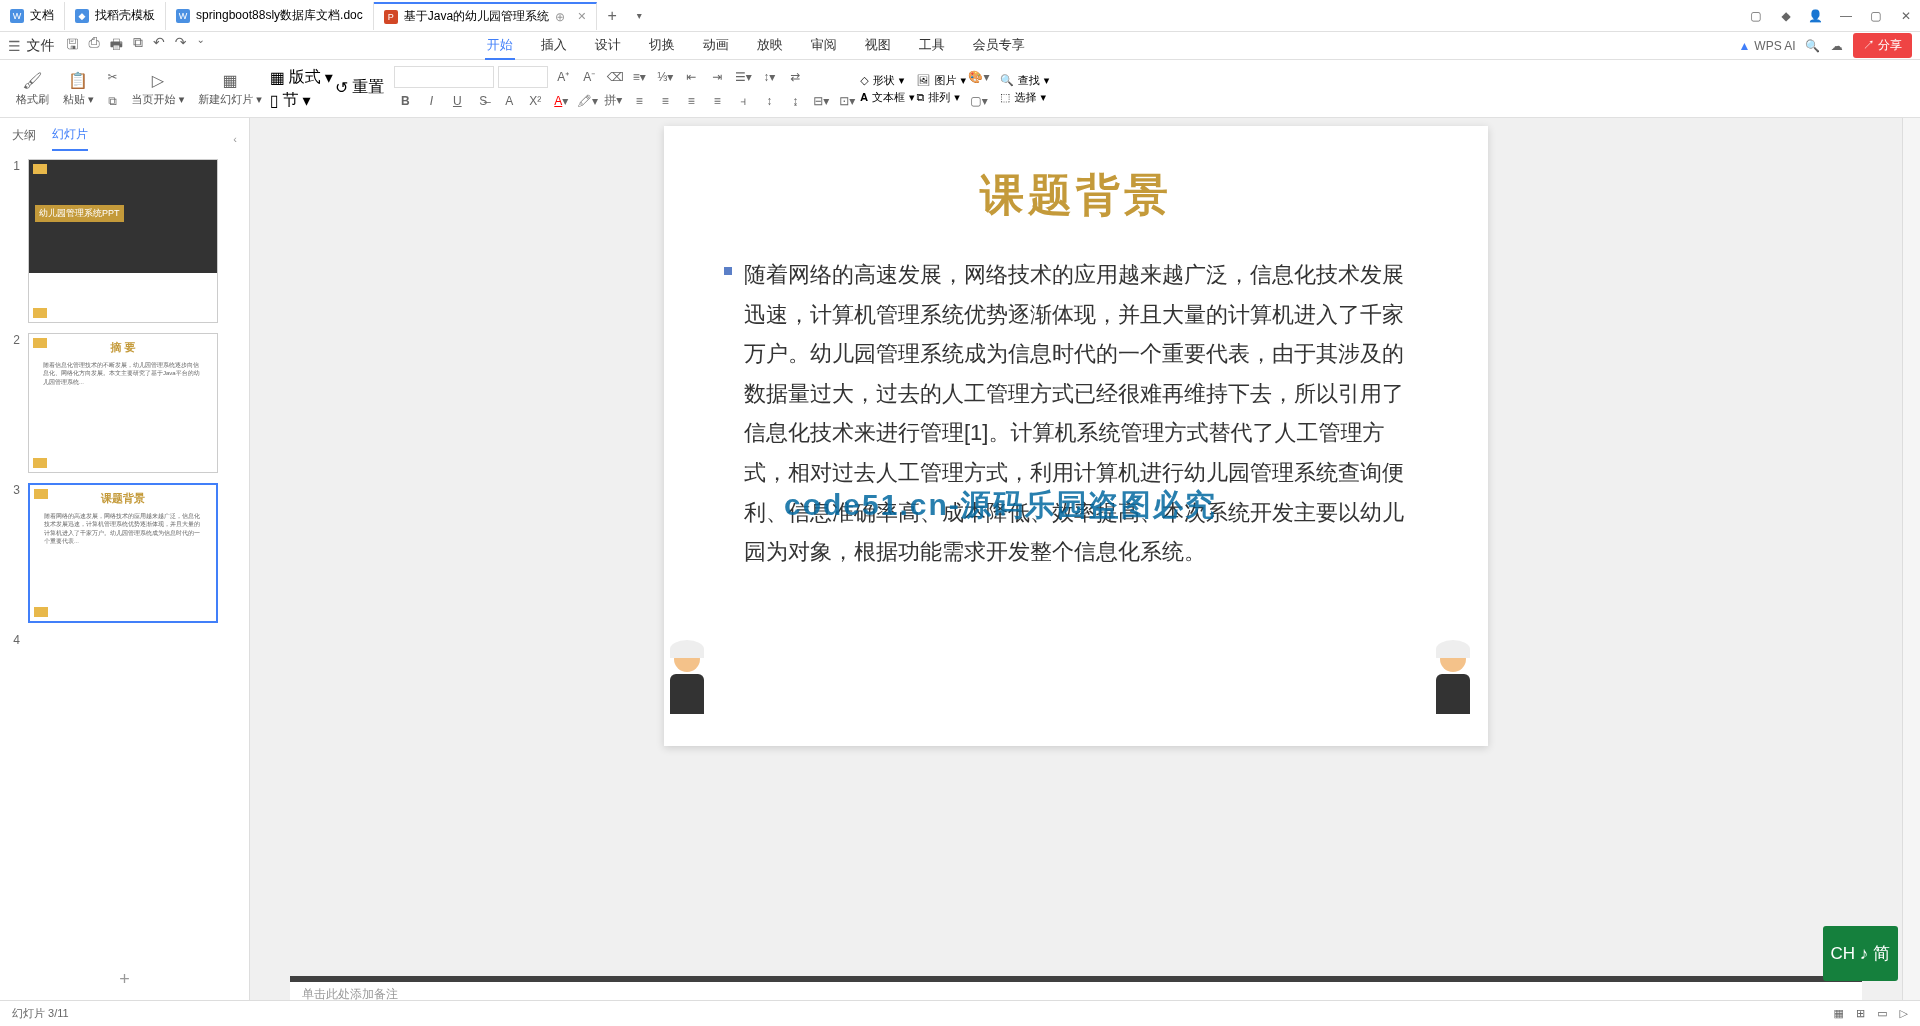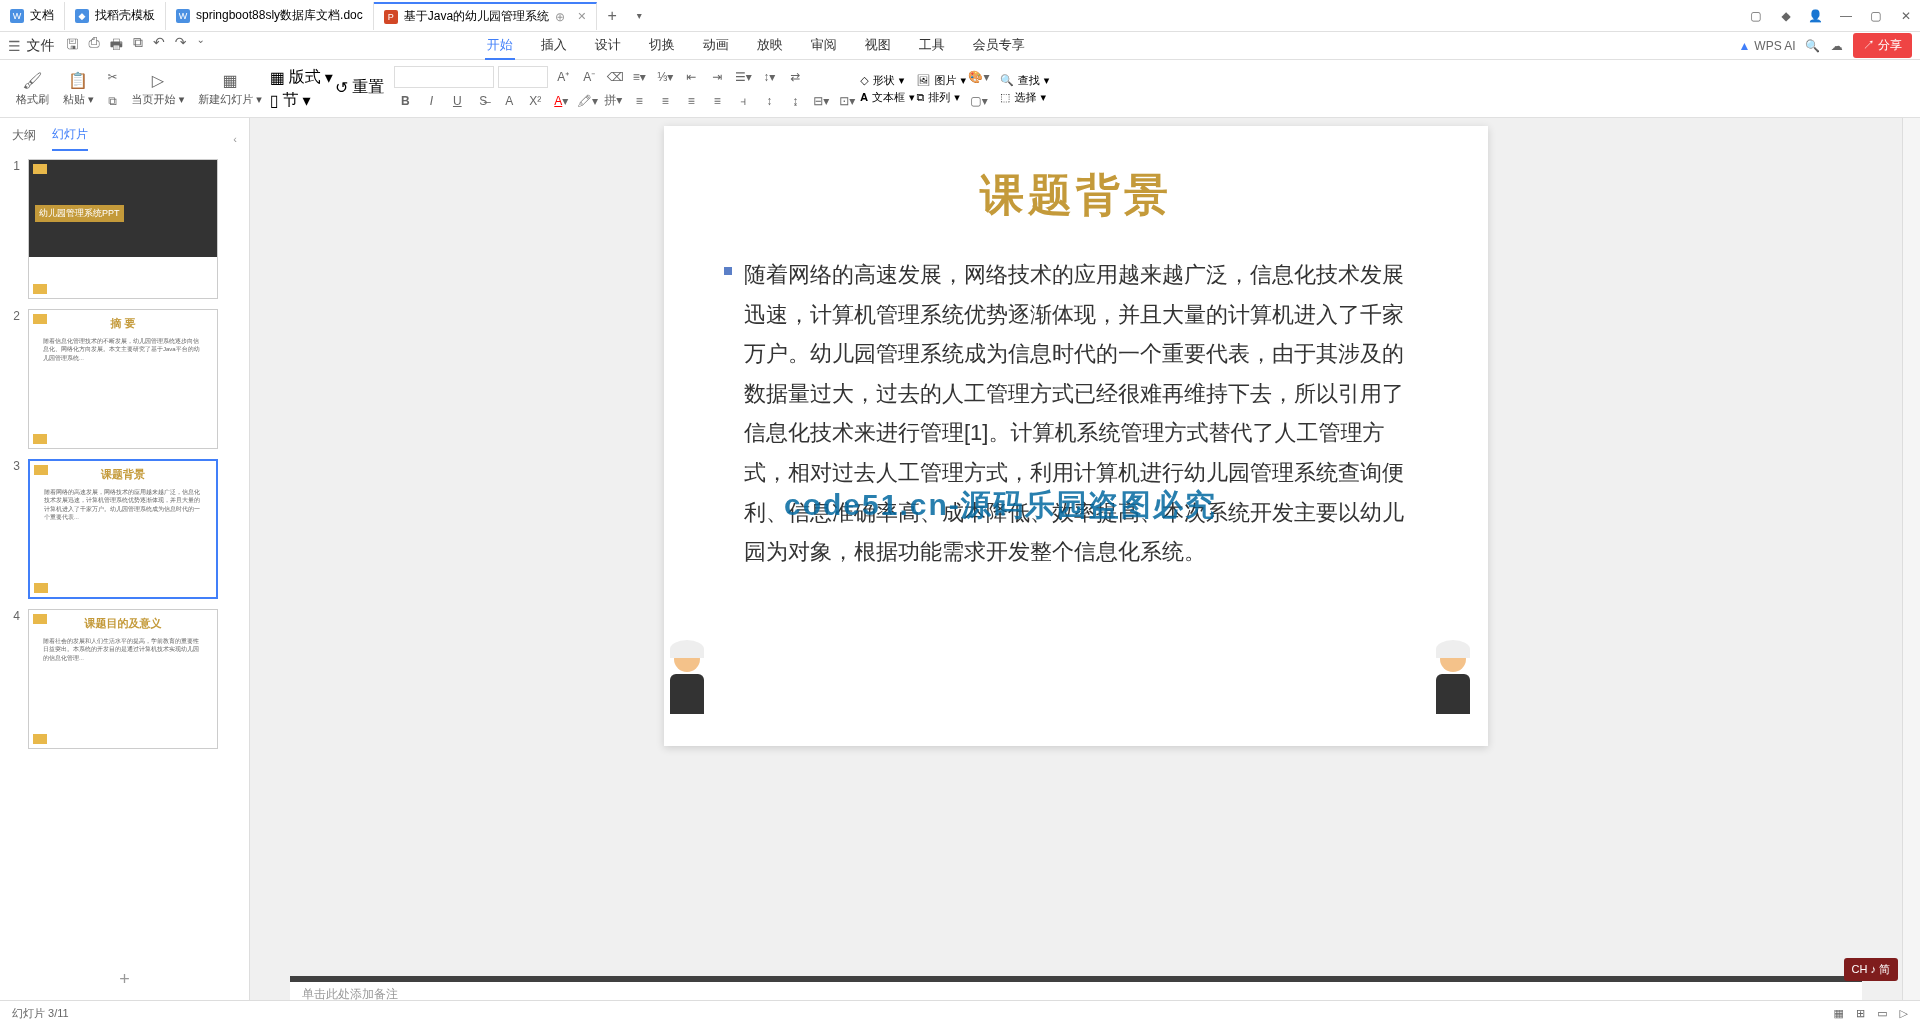--- a/index.html
+++ b/index.html
@@ -47,21 +47,21 @@
 
 
 .slide-panel { width: 250px; background: #fff; border-right: 1px solid #ddd; display: flex; flex-direction: column; }
 .panel-tabs { display: flex; padding: 8px 12px 0; gap: 16px; align-items: center; }
 .panel-tab { font-size: 12px; color: #666; padding-bottom: 6px; cursor: pointer; }
 .panel-tab.active { color: #417ff9; border-bottom: 2px solid #417ff9; }
 .panel-collapse { margin-left: auto; font-size: 11px; color: #999; }
 .thumbs { flex: 1; overflow-y: auto; padding: 8px; }
 .thumb-row { display: flex; gap: 8px; margin-bottom: 10px; }
 .thumb-num { font-size: 12px; color: #666; width: 12px; text-align: right; }
-.thumb { width: 190px; height: 140px; background: #fff; border: 1px solid #ccc; position: relative; overflow: hidden; }
+.thumb { width: 190px; height: 164px; background: #fff; border: 1px solid #ccc; position: relative; overflow: hidden; }
 .thumb.selected { border: 2px solid #417ff9; }
 .thumb.small { height: 140px; }
 .thumb-content { padding: 6px; font-size: 7px; }
 .thumb-title { font-size: 11px; font-weight: bold; color: #c49a3a; text-align: center; margin-bottom: 4px; }
 .thumb1-bg { background: linear-gradient(to bottom, #333 0%, #333 70%, #fff 70%); height: 100%; position: relative; }
 .thumb1-title { position: absolute; left: 6px; top: 45px; font-size: 9px; color: #fff; background: #c49a3a; padding: 2px 4px; }
 .thumb-yellow { position: absolute; left: 4px; top: 4px; width: 14px; height: 10px; background: #e8b84a; }
 .thumb-yellow-bot { position: absolute; left: 4px; bottom: 4px; width: 14px; height: 10px; background: #e8b84a; }
 .thumb-text { font-size: 6px; color: #666; line-height: 1.4; padding: 2px 8px; }
 .add-slide { text-align: center; padding: 10px; font-size: 18px; color: #999; }
@@ -79,21 +79,21 @@
 .judge { width: 50px; height: 80px; }
 .judge-head { width: 26px; height: 26px; background: #f4c28a; border-radius: 50%; margin: 0 auto; position: relative; }
 .judge-wig { position: absolute; top: -6px; left: -4px; width: 34px; height: 18px; background: #eee; border-radius: 50% 50% 0 0; }
 .judge-body { width: 34px; height: 40px; background: #333; margin: 2px auto 0; border-radius: 6px 6px 0 0; }
 .notes { height: 24px; padding: 4px 12px; font-size: 12px; color: #999; background: #fff; border-top: 6px solid #404040; margin-top: 44px; }
 
 
 .right-sidebar { width: 18px; background: #f5f5f5; border-left: 1px solid #ddd; }
 
 
-.ime { position: absolute; right: 22px; bottom: 45px; background: #7f1d1d; color: #fff; font-size: 11px; padding: 4px 8px; border-radius: 3px; }
+.ime { position: absolute; right: 22px; bottom: 45px; background: #15803d; color: #fff; font-size: 17px; padding: 16px 8px; border-radius: 3px; }
 
 
 .statusbar { height: 26px; background: #fff; border-top: 1px solid #ddd; display: flex; align-items: center; padding: 0 12px; font-size: 11px; color: #666; gap: 16px; }
 .status-right { margin-left: auto; display: flex; gap: 12px; align-items: center; }
 </style>
 </head>
 <body>
 
 <div class="titlebar">
   <div class="tab">
@@ -298,28 +298,20 @@
           <div class="thumb-yellow"></div>
           <div class="thumb-content">
             <div class="thumb-title">课题背景</div>
             <div class="thumb-text">随着网络的高速发展，网络技术的应用越来越广泛，信息化技术发展迅速，计算机管理系统优势逐渐体现，并且大量的计算机进入了千家万户。幼儿园管理系统成为信息时代的一个重要代表...</div>
           </div>
           <div class="thumb-yellow-bot"></div>
         </div>
       </div>
       <div class="thumb-row">
         <div class="thumb-num">4</div>
-        <div class="thumb small">
-          <div class="thumb-yellow"></div>
-          <div class="thumb-content">
-            <div class="thumb-title">课题目的及意义</div>
-            <div class="thumb-text">随着社会的发展和人们生活水平的提高，学前教育的重要性日益突出。本系统的开发目的是通过计算机技术实现幼儿园的信息化管理...</div>
-          </div>
-          <div class="thumb-yellow-bot"></div>
-        </div>
       </div>
     </div>
     <div class="add-slide">+</div>
   </div>
 
   <div class="canvas-area">
     <div class="canvas-scroll">
       <div class="slide">
         <div class="slide-title">课题背景</div>
         <div class="slide-body">

